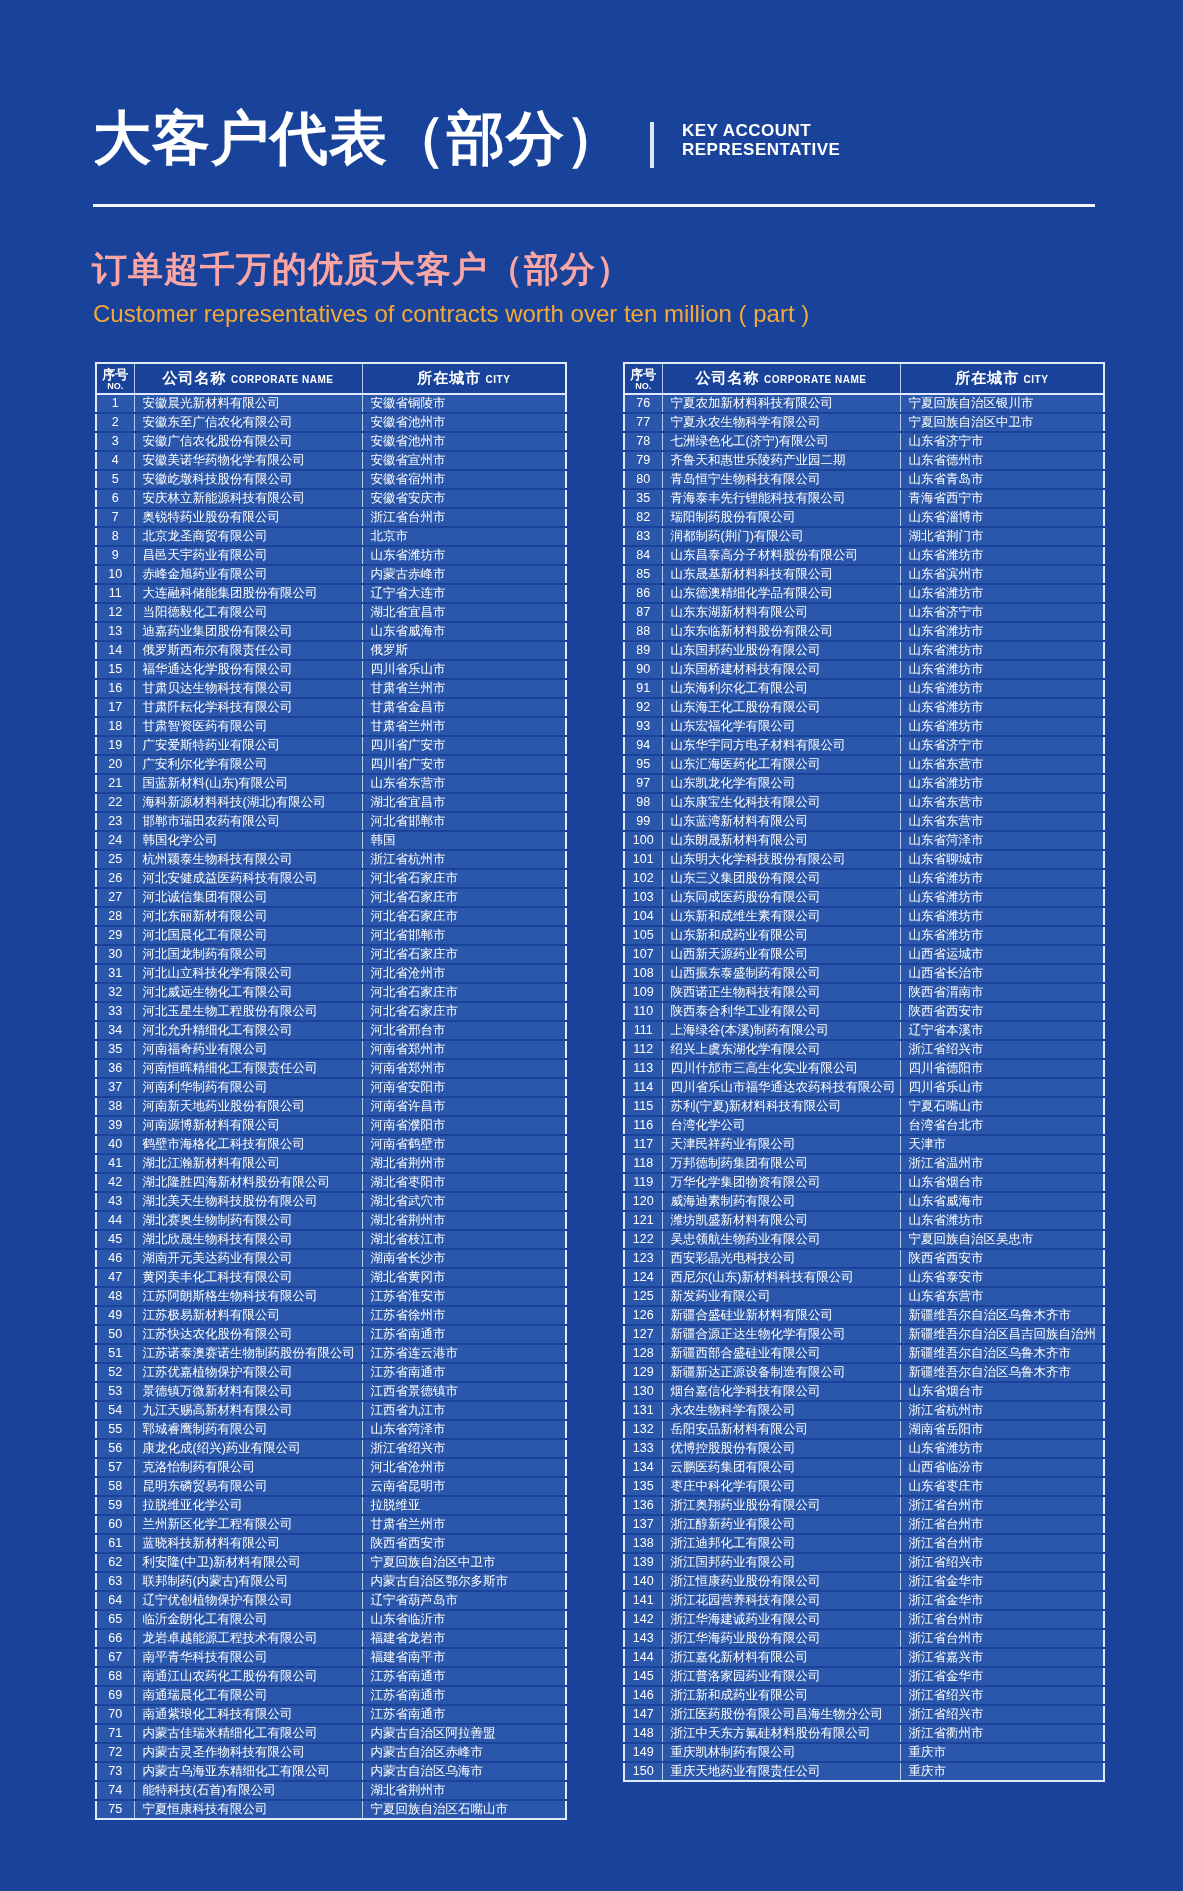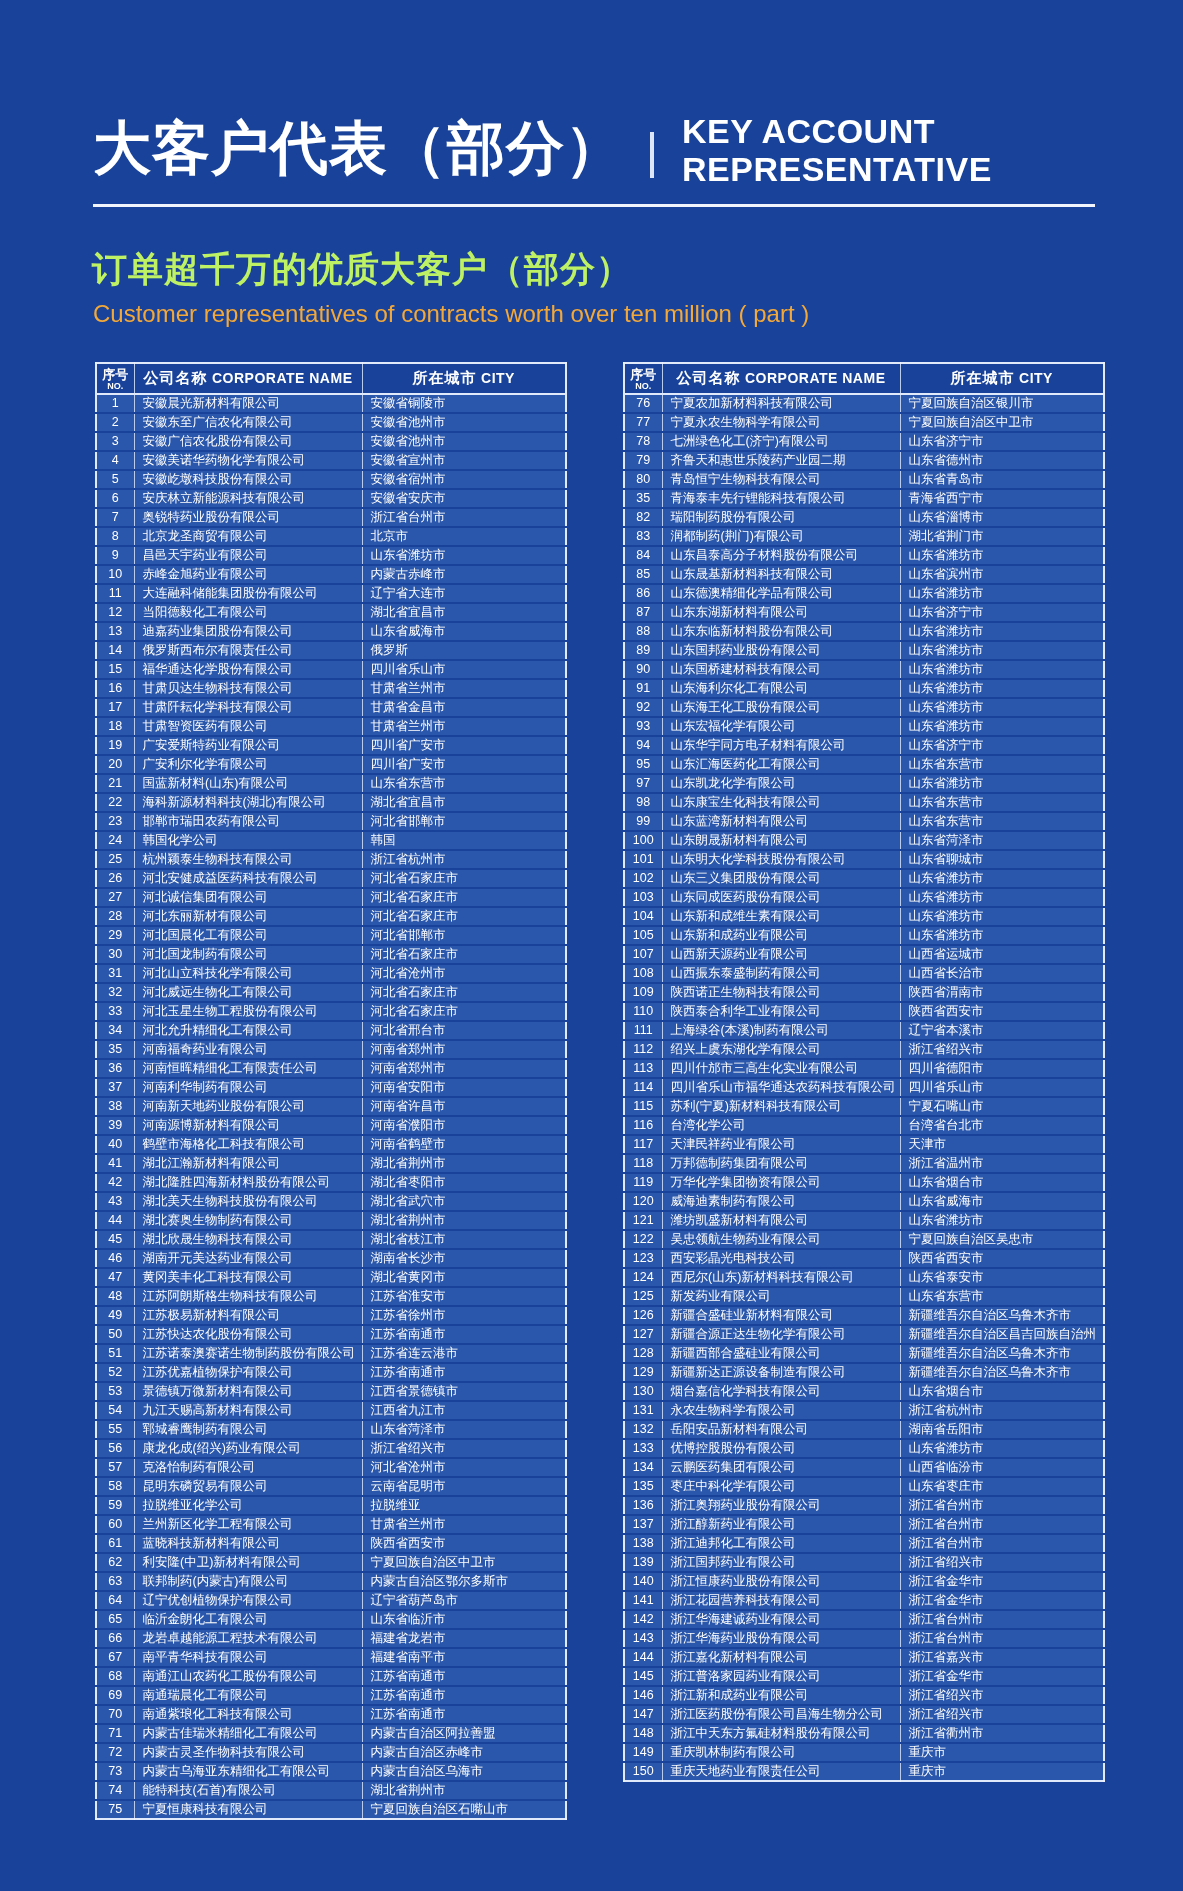--- a/index.html
+++ b/index.html
@@ -16,30 +16,30 @@
   }
   .title-zh {
     font-size:58px; font-weight:900; color:#ffffff;
     letter-spacing:1px; line-height:1; white-space:nowrap;text-align:right;
   }
   .title-divider {
     width:4px; height:46px; background:#dce6f8;
     margin:14px 28px 0 26px;
   }
   .title-en {
-    font-size:34px; font-weight:bold; color:#ffffff;
+    font-size:17px; font-weight:bold; color:#ffffff;
     line-height:1.12; margin-top:4px; letter-spacing:0.5px;
   }
   .header-rule {
     position:absolute; left:93px; top:204px;
     width:1002px; height:3px; background:#f2f5fb;
   }
   .subtitle-zh {
     position:absolute; left:92px; top:246px;
-    font-size:35px; font-weight:900; color:#bef264;
+    font-size:35px; font-weight:900; color:#fca5a5;
     letter-spacing:1px; white-space:nowrap;
   }
   .subtitle-en {
     position:absolute; left:93px; top:300px;
     font-size:24px; color:#F3A838; white-space:nowrap;
   }
   table.ka-table {
     position:absolute; top:362px;
     border-collapse:collapse; table-layout:fixed;
     border:2px solid rgba(236,243,255,0.95);
@@ -50,21 +50,21 @@
   .ka-table col.c-name { width:228px; }
   .ka-table col.c-city { width:204px; }
   .ka-table th {
     height:29px; padding:0; vertical-align:middle; text-align:center;
     border-bottom:2px solid rgba(236,243,255,0.95);
     border-left:1px solid rgba(215,228,250,0.85);
     background:transparent; font-weight:bold; color:#fff;margin-left:31px;
   }
   .ka-table th:first-child { border-left:none; }
   .th-zh-big { font-size:15px; font-weight:bold; letter-spacing:1px; }
-  .th-en     { font-size:14px; font-weight:bold; letter-spacing:0.5px; }
+  .th-en     { font-size:10px; font-weight:bold; letter-spacing:0.5px; }
   .th-no-zh  { display:block; font-size:13px; line-height:13px; margin-top:1px; }
   .th-no-en  { display:block; font-size:9px;  line-height:10px; }
   .ka-table td {
     height:17px; padding:0 4px 0 8px;
     background:#2A57AB;
     border-top:2px solid #19439A;
     border-left:1px solid rgba(215,228,250,0.85);
     font-size:12.5px; line-height:17px; color:#fff;
     white-space:nowrap; overflow:hidden;
   }

